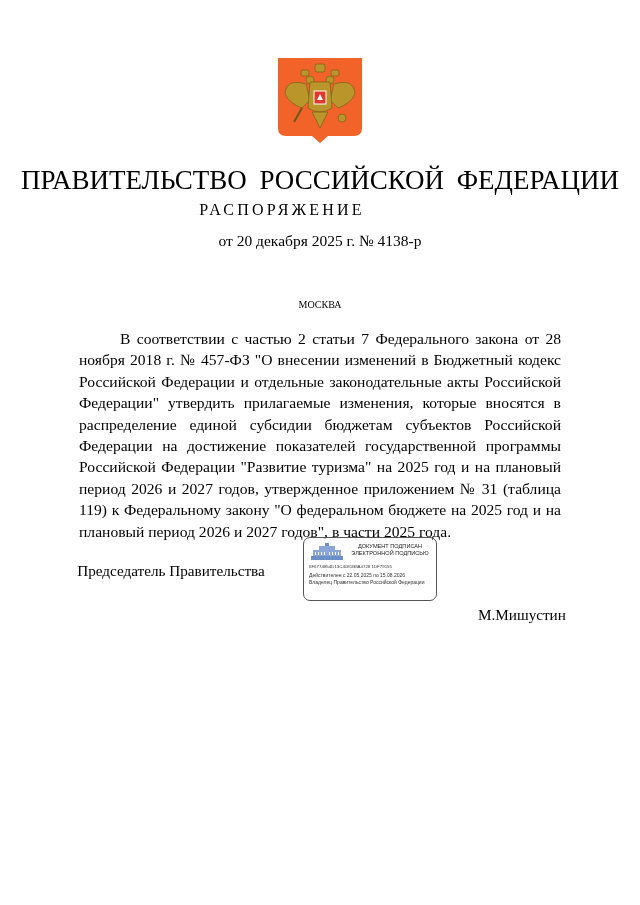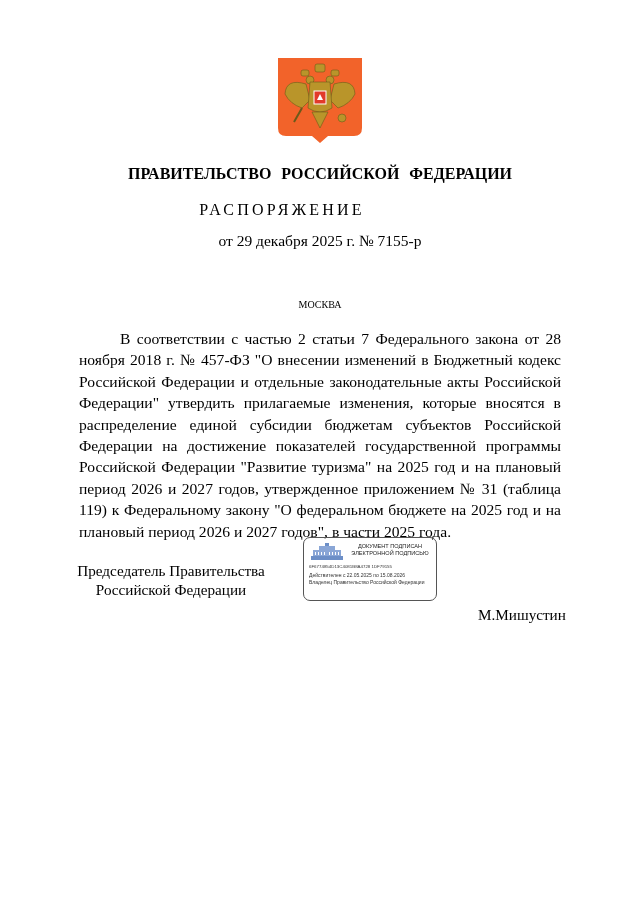--- a/index.html
+++ b/index.html
@@ -1,20 +1,20 @@
 <!DOCTYPE html>
 <html><head>
 <meta charset="utf-8">
 <style>
   html, body { margin: 0; padding: 0; background: #ffffff; }
   body { width: 640px; height: 905px; position: relative; overflow: hidden;
          font-family: "Liberation Serif", "DejaVu Serif", serif; color: #000; }
   .emblem { position: absolute; left: 276px; top: 56px; width: 88px; height: 88px; }
   .title { position: absolute; left: 0; width: 640px; text-align: center; top: 165px;
-           font-weight: bold; font-size: 16px; word-spacing: 6px; letter-spacing: 0px; }
+           font-weight: normal; font-size: 27px; word-spacing: 6px; letter-spacing: 0px; }
   .doctype { position: absolute; left: 0; width: 564px; text-align: center; top: 201px;
              font-size: 16px; letter-spacing: 3.2px; }
   .docdate { position: absolute; left: 0; width: 640px; text-align: center; top: 232px;
              font-size: 15.5px; }
   .city { position: absolute; left: 0; width: 640px; text-align: center; top: 264px;
           font-size: 10px; margin-top: 35px; }
   .body-text { position: absolute; left: 78px; width: 484px; top: 327px;
                font-size: 15.6px; line-height: 21.4px; text-align: justify; }
   .body-text p { margin: 1px; text-indent: 41px; }
   .sig-left { position: absolute; left: 76px; top: 561px; width: 190px; text-align: center;
@@ -54,30 +54,29 @@
       <line x1="26" y1="52" x2="18" y2="66" stroke-width="2"></line>
       <circle cx="66" cy="62" r="4"></circle>
     </g>
     <rect x="38" y="35" width="12" height="13" fill="#e23a2a" stroke="#fff" stroke-width="1"></rect>
     <path d="M41 44 L44 38 L47 44 Z" fill="#fff"></path>
   </svg>
 </div>
 
 <div class="title">ПРАВИТЕЛЬСТВО  РОССИЙСКОЙ  ФЕДЕРАЦИИ</div>
 <div class="doctype">РАСПОРЯЖЕНИЕ</div>
-<div class="docdate">от 29 декабря 2025 г. № 7155-р</div>
+<div class="docdate">от 20 декабря 2025 г. № 4138-р</div>
 <div class="city">МОСКВА</div>
 
 <div class="body-text">
   <p>В соответствии с частью 2 статьи 7 Федерального закона от 28 ноября 2018 г. № 457-ФЗ "О внесении изменений в Бюджетный кодекс Российской Федерации и отдельные законодательные акты Российской Федерации" утвердить прилагаемые изменения, которые вносятся в распределение единой субсидии бюджетам субъектов Российской Федерации на достижение показателей государственной программы Российской Федерации "Развитие туризма" на 2025 год и на плановый период 2026 и 2027 годов, утвержденное приложением № 31 (таблица 119) к Федеральному закону "О федеральном бюджете на 2025 год и на плановый период 2026 и 2027 годов", в части 2025 года.</p>
 </div>
 
 <div class="sig-left">
   <div>Председатель Правительства</div>
-  <div>Российской Федерации</div>
 </div>
 
 <div class="stamp">
   <svg class="bld" viewBox="0 0 32 17">
     <rect x="0" y="13" width="32" height="4" fill="#6d8fc7"></rect>
     <rect x="2" y="7" width="28" height="6" fill="#8aa6d6"></rect>
     <rect x="8" y="3" width="16" height="4" fill="#8aa6d6"></rect>
     <rect x="14" y="0" width="4" height="3" fill="#6d8fc7"></rect>
     <g fill="#ffffff">
       <rect x="4" y="9" width="1" height="3"></rect>

